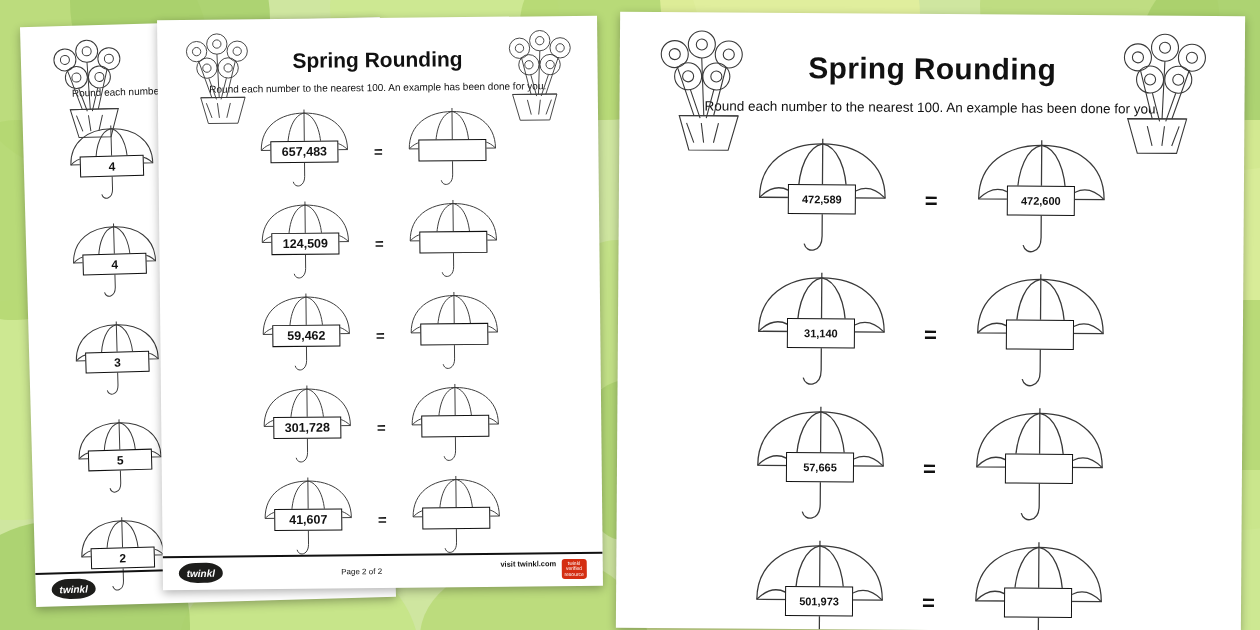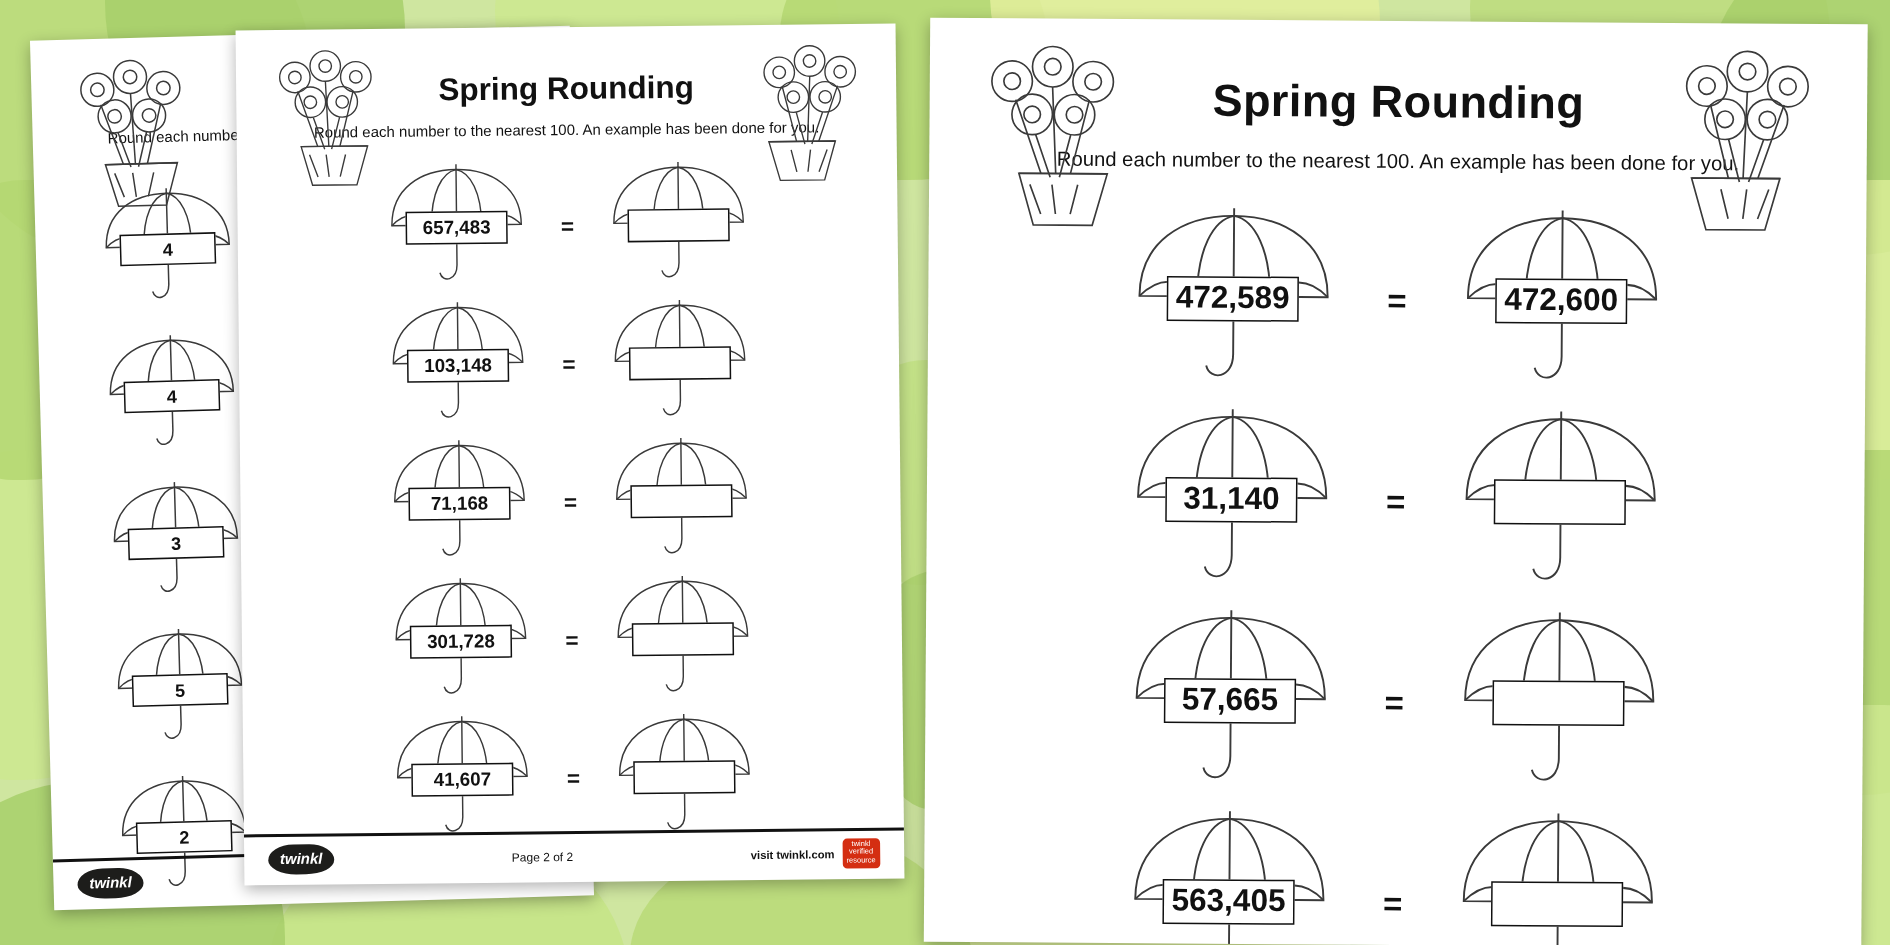--- a/index.html
+++ b/index.html
@@ -75,21 +75,21 @@
     text-align: center;
     font-weight: bold;
     color: #111;
     white-space: nowrap;
     display: flex; align-items: center; justify-content: center;
   }
 
   
   #sheet-front .row { margin-bottom: 6px; }
   #sheet-front .eq { font-size: 22px; width: 54px; text-align: center; }
-  #sheet-front .numbox { width: 88px; height: 30px; font-size: 21px; top: 48px; }
+  #sheet-front .numbox { width: 68px; height: 30px; font-size: 11px; top: 48px; }
 
   
   #sheet-mid .row { margin-bottom: 4px; }
   #sheet-mid .eq { font-size: 15px; width: 38px; text-align: center; }
   #sheet-mid .numbox { width: 68px; height: 22px; font-size: 12.5px; top: 33px; }
 
   
   #sheet-back .row { margin-bottom: 14px; justify-content: flex-start; padding-left: 42px; }
   #sheet-back .numbox { width: 64px; height: 21px; font-size: 12px; top: 32px; }
 
@@ -354,53 +354,53 @@
             <svg width="110" height="88" viewBox="0 0 110 100">
               <g fill="none" stroke="#3a3a3a" stroke-width="1.1">
                 <path d="M6 48 C6 20 28 6 55 6 C82 6 104 20 104 48 Z"></path>
                 <path d="M6 48 C16 38 26 38 36 48 C46 38 64 38 74 48 C84 38 94 38 104 48"></path>
                 <path d="M36 48 C36 24 44 8 55 6 M74 48 C74 24 66 8 55 6"></path>
                 <path d="M55 6 L55 78 C55 90 44 92 42 84"></path>
                   <path d="M55 2 L55 6"></path>
               </g>
             </svg>
           </span>
-          <div class="numbox">103,148</div>
-        </div>
-        <div class="eq">=</div>
-        <div class="cell">
-          <span class="umb-wrap">
-            <svg width="110" height="88" viewBox="0 0 110 100">
-              <g fill="none" stroke="#3a3a3a" stroke-width="1.1">
-                <path d="M6 48 C6 20 28 6 55 6 C82 6 104 20 104 48 Z"></path>
-                <path d="M6 48 C16 38 26 38 36 48 C46 38 64 38 74 48 C84 38 94 38 104 48"></path>
-                <path d="M36 48 C36 24 44 8 55 6 M74 48 C74 24 66 8 55 6"></path>
-                <path d="M55 6 L55 78 C55 90 44 92 42 84"></path>
-                  <path d="M55 2 L55 6"></path>
-              </g>
-            </svg>
-          </span>
-          <div class="numbox"></div>
-        </div>
-      </div>
-
-      <div class="row">
-        <div class="cell">
-          <span class="umb-wrap">
-            <svg width="110" height="88" viewBox="0 0 110 100">
-              <g fill="none" stroke="#3a3a3a" stroke-width="1.1">
-                <path d="M6 48 C6 20 28 6 55 6 C82 6 104 20 104 48 Z"></path>
-                <path d="M6 48 C16 38 26 38 36 48 C46 38 64 38 74 48 C84 38 94 38 104 48"></path>
-                <path d="M36 48 C36 24 44 8 55 6 M74 48 C74 24 66 8 55 6"></path>
-                <path d="M55 6 L55 78 C55 90 44 92 42 84"></path>
-                  <path d="M55 2 L55 6"></path>
-              </g>
-            </svg>
-          </span>
-          <div class="numbox">71,168</div>
+          <div class="numbox">124,509</div>
+        </div>
+        <div class="eq">=</div>
+        <div class="cell">
+          <span class="umb-wrap">
+            <svg width="110" height="88" viewBox="0 0 110 100">
+              <g fill="none" stroke="#3a3a3a" stroke-width="1.1">
+                <path d="M6 48 C6 20 28 6 55 6 C82 6 104 20 104 48 Z"></path>
+                <path d="M6 48 C16 38 26 38 36 48 C46 38 64 38 74 48 C84 38 94 38 104 48"></path>
+                <path d="M36 48 C36 24 44 8 55 6 M74 48 C74 24 66 8 55 6"></path>
+                <path d="M55 6 L55 78 C55 90 44 92 42 84"></path>
+                  <path d="M55 2 L55 6"></path>
+              </g>
+            </svg>
+          </span>
+          <div class="numbox"></div>
+        </div>
+      </div>
+
+      <div class="row">
+        <div class="cell">
+          <span class="umb-wrap">
+            <svg width="110" height="88" viewBox="0 0 110 100">
+              <g fill="none" stroke="#3a3a3a" stroke-width="1.1">
+                <path d="M6 48 C6 20 28 6 55 6 C82 6 104 20 104 48 Z"></path>
+                <path d="M6 48 C16 38 26 38 36 48 C46 38 64 38 74 48 C84 38 94 38 104 48"></path>
+                <path d="M36 48 C36 24 44 8 55 6 M74 48 C74 24 66 8 55 6"></path>
+                <path d="M55 6 L55 78 C55 90 44 92 42 84"></path>
+                  <path d="M55 2 L55 6"></path>
+              </g>
+            </svg>
+          </span>
+          <div class="numbox">59,462</div>
         </div>
         <div class="eq">=</div>
         <div class="cell">
           <span class="umb-wrap">
             <svg width="110" height="88" viewBox="0 0 110 100">
               <g fill="none" stroke="#3a3a3a" stroke-width="1.1">
                 <path d="M6 48 C6 20 28 6 55 6 C82 6 104 20 104 48 Z"></path>
                 <path d="M6 48 C16 38 26 38 36 48 C46 38 64 38 74 48 C84 38 94 38 104 48"></path>
                 <path d="M36 48 C36 24 44 8 55 6 M74 48 C74 24 66 8 55 6"></path>
                 <path d="M55 6 L55 78 C55 90 44 92 42 84"></path>
@@ -474,21 +474,21 @@
           </span>
           <div class="numbox"></div>
         </div>
       </div>
     </div>
 
     <div class="footer">
       <div class="rule"></div>
       <span class="twinkl-logo">twinkl</span>
       <span class="page-num">Page 2 of 2</span>
-      <span style="display:flex;align-items:center;gap:5px;">
+      <span style="display:flex;align-items:flex-start;gap:5px;">
         <span class="visit">visit twinkl.com</span>
         <span class="badge">twinkl<br>verified<br>resource</span>
       </span>
     </div>
   </div>
 
   <div class="sheet" id="sheet-front">
 
     <div class="bouquet" style="left:8px; top:10px;">
       <svg width="165" height="135" viewBox="0 0 130 110">
@@ -639,21 +639,21 @@
             <svg width="165" height="128" viewBox="0 0 110 100">
               <g fill="none" stroke="#3a3a3a" stroke-width="1">
                 <path d="M6 48 C6 20 28 6 55 6 C82 6 104 20 104 48 Z"></path>
                 <path d="M6 48 C16 38 26 38 36 48 C46 38 64 38 74 48 C84 38 94 38 104 48"></path>
                 <path d="M36 48 C36 24 44 8 55 6 M74 48 C74 24 66 8 55 6"></path>
                 <path d="M55 6 L55 78 C55 91 43 92 41 84"></path>
                   <path d="M55 2 L55 6"></path>
               </g>
             </svg>
           </span>
-          <div class="numbox">563,405</div>
+          <div class="numbox">501,973</div>
         </div>
         <div class="eq">=</div>
         <div class="cell">
           <span class="umb-wrap">
             <svg width="165" height="128" viewBox="0 0 110 100">
               <g fill="none" stroke="#3a3a3a" stroke-width="1">
                 <path d="M6 48 C6 20 28 6 55 6 C82 6 104 20 104 48 Z"></path>
                 <path d="M6 48 C16 38 26 38 36 48 C46 38 64 38 74 48 C84 38 94 38 104 48"></path>
                 <path d="M36 48 C36 24 44 8 55 6 M74 48 C74 24 66 8 55 6"></path>
                 <path d="M55 6 L55 78 C55 91 43 92 41 84"></path>

